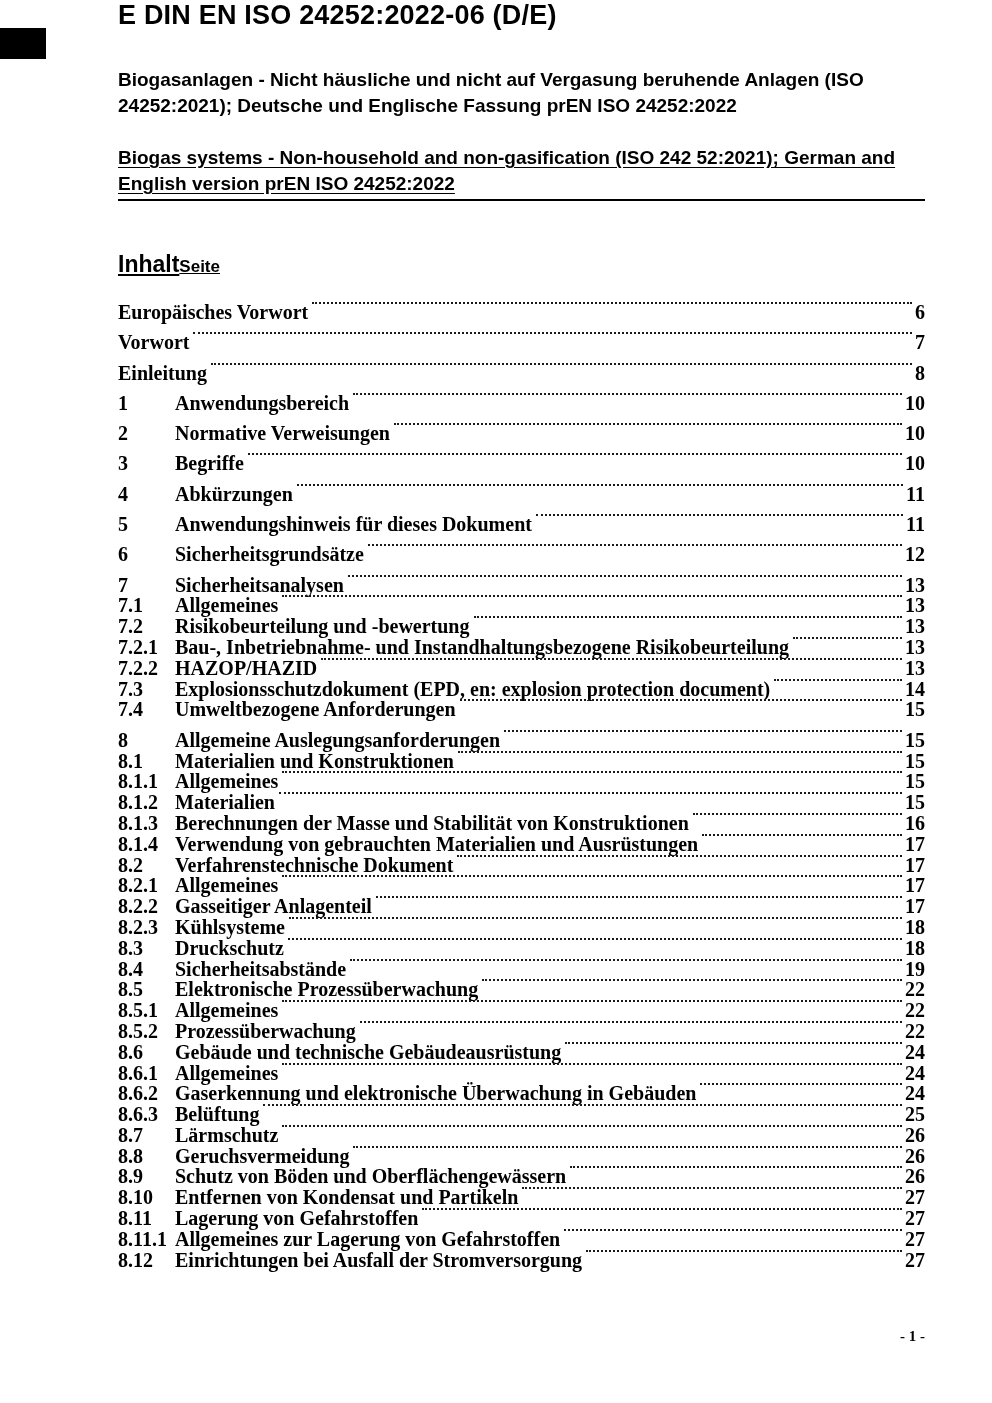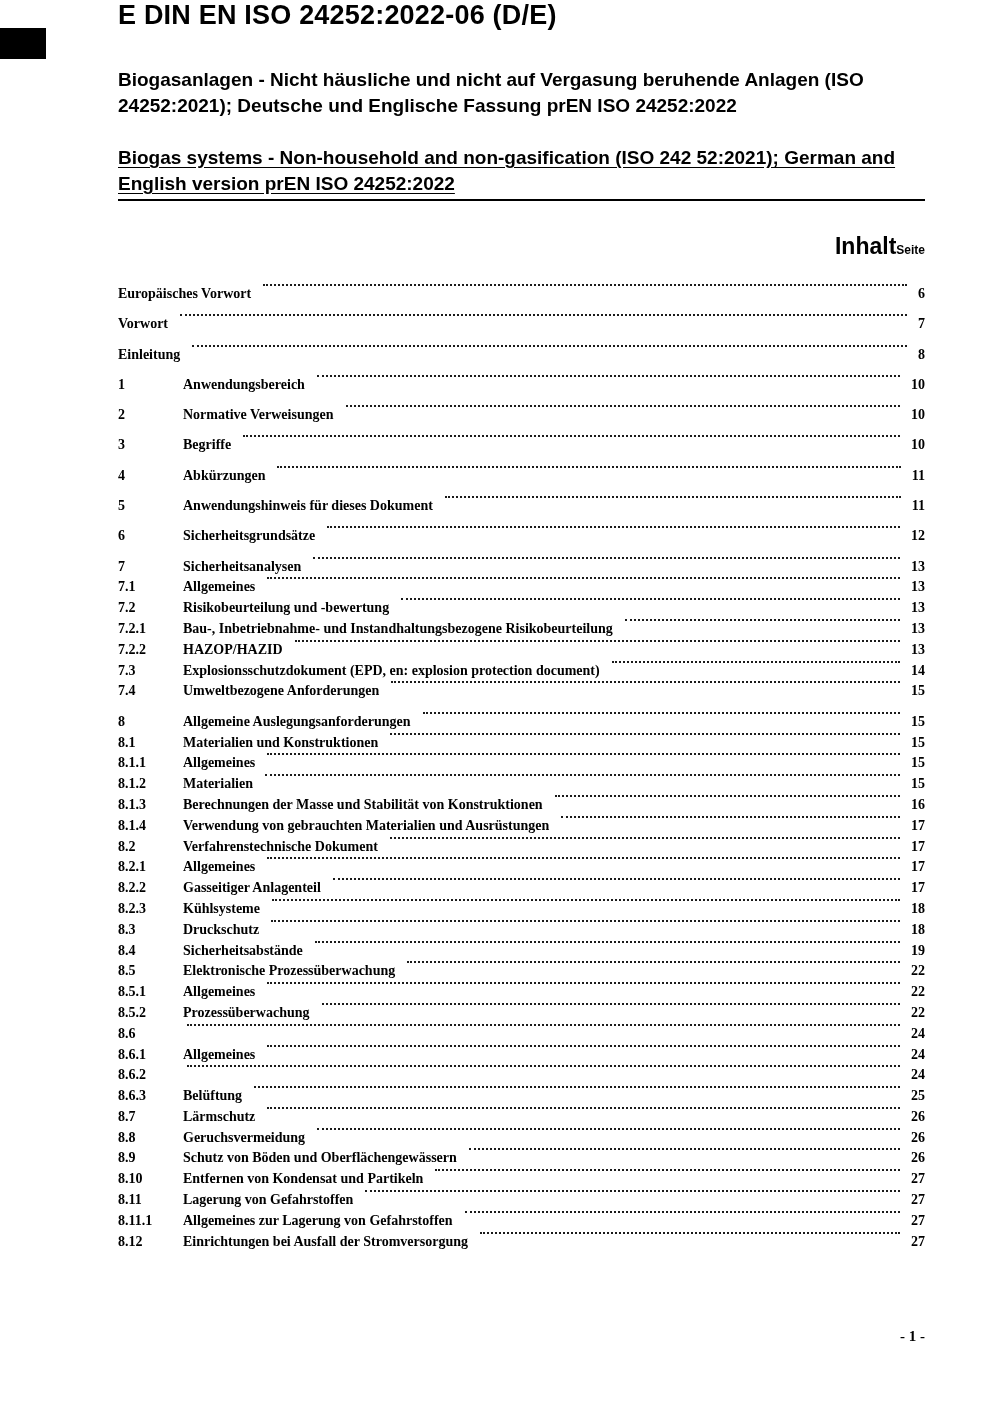--- a/index.html
+++ b/index.html
@@ -36,44 +36,44 @@
     line-height: 26px;
   }
   .subtitle-de { margin-top: 36px; }
   .subtitle-en { margin-top: 26px; text-decoration: underline; text-underline-offset: 3px; }
   .title-rule {
     border-top: 2px solid #000;
     margin-top: 2px;
     width: 100%;
   }
   .toc-header {
-    margin-top: 32px;
+    margin-top: 50px;
     display: flex;
-    justify-content: flex-end;
+    justify-content: flex-start;
     align-items: baseline;
+    text-decoration: underline;
   }
   .toc-heading {
     font-family: "Liberation Sans", sans-serif;
     font-weight: bold;
     font-size: 23px;
   }
   .page-col-label {
     font-family: "Liberation Sans", sans-serif;
     font-weight: bold;
-    font-size: 12px;
+    font-size: 17px;
   }
   .toc { margin-top: 24px; }
   .toc-row {
     display: flex;
     align-items: flex-end;
     font-weight: bold;
-    font-size: 14px;
+    font-size: 20px;
     line-height: 20.8px;
     white-space: nowrap;
-    gap: 8px;
   }
   .toc-row.space-before { margin-top: 9.5px; }
   .toc-num { flex: none; width: 57px; }
   .toc-label { flex: none; }
   .toc-dots {
     flex: 1 1 auto;
     min-width: 14px;
     border-bottom: 2px dotted #1a1a1a;
     margin: 0 3px 3px 4px;
     align-self: baseline;
@@ -290,31 +290,33 @@
           <span class="toc-page">22</span>
         </div>
         <div class="toc-row">
           <span class="toc-num">8.5.2</span>
           <span class="toc-label">Prozessüberwachung</span>
           <span class="toc-dots"></span>
           <span class="toc-page">22</span>
         </div>
         <div class="toc-row">
           <span class="toc-num">8.6</span>
+          <span class="toc-label">Gebäude und technische Gebäudeausrüstung</span>
           <span class="toc-dots"></span>
           <span class="toc-page">24</span>
         </div>
         <div class="toc-row">
           <span class="toc-num">8.6.1</span>
           <span class="toc-label">Allgemeines</span>
           <span class="toc-dots"></span>
           <span class="toc-page">24</span>
         </div>
         <div class="toc-row">
           <span class="toc-num">8.6.2</span>
+          <span class="toc-label">Gaserkennung und elektronische Überwachung in Gebäuden</span>
           <span class="toc-dots"></span>
           <span class="toc-page">24</span>
         </div>
         <div class="toc-row">
           <span class="toc-num">8.6.3</span>
           <span class="toc-label">Belüftung</span>
           <span class="toc-dots"></span>
           <span class="toc-page">25</span>
         </div>
         <div class="toc-row">

